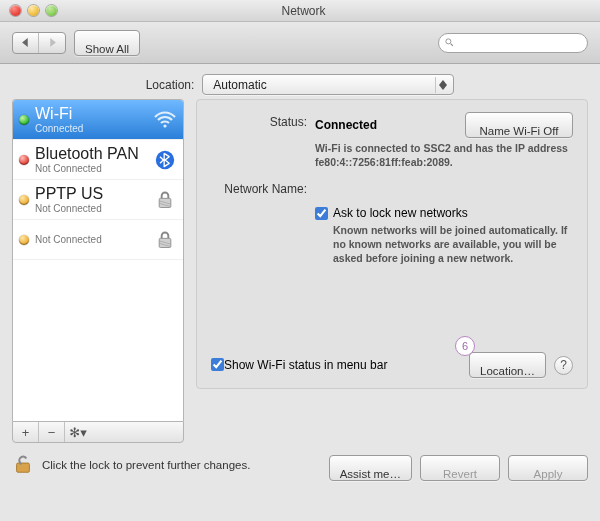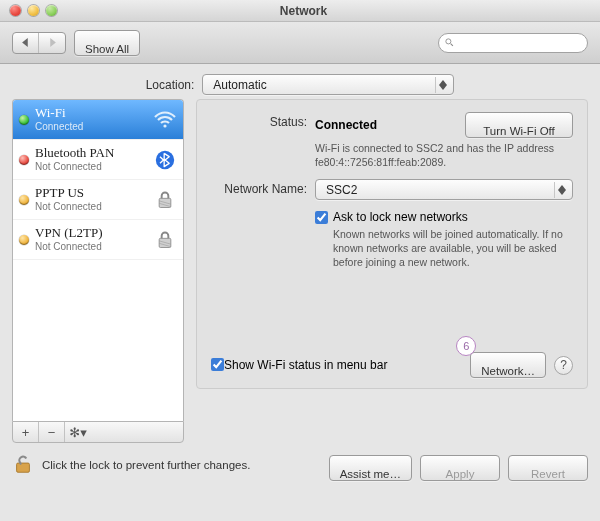--- a/index.html
+++ b/index.html
@@ -1,19 +1,19 @@
 <!DOCTYPE html>
 <html><head>
 <meta charset="utf-8">
 <style>
   * { box-sizing: border-box; margin: 0; padding: 0; font-family: "Lucida Grande","Helvetica Neue",Arial,sans-serif; }
   body { width: 600px; height: 521px; background: #fff; overflow: hidden; }
 
   
-  .titlebar { height: 22px; background: linear-gradient(#ededed,#d5d5d5); border-bottom: 1px solid #bbb; display: flex; align-items: center; font-weight: bold; }
+  .titlebar { height: 22px; background: linear-gradient(#ededed,#d5d5d5); border-bottom: 1px solid #bbb; display: flex; align-items: center; }
   .traffic { display: flex; gap: 7px; padding-left: 10px; }
   .dot { width: 11px; height: 11px; border-radius: 50%; box-shadow: inset 0 1px 1px rgba(255,255,255,.4), 0 0 0 1px rgba(0,0,0,.25); }
   .dot.red { background: radial-gradient(circle at 35% 30%, #ff8e87, #e8493f 60%, #c33); }
   .dot.yellow { background: radial-gradient(circle at 35% 30%, #ffe9a3, #f0be43 60%, #caa238); }
   .dot.green { background: radial-gradient(circle at 35% 30%, #c5e9a3, #8bd05b 60%, #5fa13a); }
   .titlebar .title { flex: 1; text-align: center; font-size: 12px; color: #444; margin-right: 50px; }
 
   
   .toolbar { height: 42px; background: linear-gradient(#e8e8e8,#cfcfcf); border-bottom: 1px solid #aaa; display:flex; align-items:center; padding: 0 12px; }
   .seg { display: inline-flex; border:1px solid #9a9a9a; border-radius:4px; overflow:hidden; background: linear-gradient(#fefefe,#dcdcdc); height: 22px; }
@@ -36,37 +36,37 @@
 
   
   .sidebar { width:172px; display:flex; flex-direction:column; }
   .svclist { flex:none; height:322px; background:#fff; border:1px solid #b4b4b4; border-bottom:none; border-radius:4px 4px 0 0; overflow:hidden; }
   .svc { display:flex; align-items:center; height:40px; padding:0 6px; border-bottom:1px solid #f0f0f0;}
   .svc .bullet { width:10px; height:10px; border-radius:50%; margin-right:6px; box-shadow:inset 0 -1px 1px rgba(0,0,0,.4), 0 0 0 .5px rgba(0,0,0,.2);}
   .bullet.green{background:radial-gradient(circle at 35% 30%, #c8f3a3, #38c23a 60%, #2a8a2a);}
   .bullet.red{background:radial-gradient(circle at 35% 30%, #ffc0b8, #e84a40 60%, #b33);}
   .bullet.amber{background:radial-gradient(circle at 35% 30%, #ffe6a8, #f0b43e 60%, #c8902c);}
   .svc .txt { flex:1; line-height:1.15; }
-  .svc .name { font-size:13px; color:#222;font-family:Liberation Serif, serif;}
+  .svc .name { font-size:16px; color:#222;}
   .svc .stat { font-size:10px; color:#777;}
   .svc.sel { background:linear-gradient(#6fb8ff,#2a7fd8); }
   .svc.sel .name{color:#fff;}
   .svc.sel .stat{color:#dceaf8;}
   .svc .svcicon { width:24px; height:20px; display:flex; align-items:center; justify-content:center; }
   .sdtb { height:22px; border:1px solid #b4b4b4; border-radius:0 0 4px 4px; background:linear-gradient(#f8f8f8,#e3e3e3); display:flex; }
   .sdtb button { width:26px; height:100%; border:none; border-right:1px solid #c2c2c2; background:transparent; font-size:13px; color:#555; cursor:pointer;}
   .sdtb button:last-child{border-right:none;}
 
   
   .detail { flex:1; background:rgba(0,0,0,.015); border:1px solid #ccc; border-radius:4px; padding:12px 14px 10px; position:relative; height:290px;}
   .row { display:flex; align-items:flex-start; margin-bottom:10px; }
   .lab { width:104px; text-align:right; padding-right:8px; font-size:12px; color:#333; padding-top:3px;}
   .val { flex:1; font-size:12px; }
   .bold { font-weight:bold; }
-  .small { font-size:10.5px; color:#555; line-height:1.3; }
+  .small { font-size:10.5px; color:#555; line-height:1.3;font-weight:bold; }
   .cb { width:13px; height:13px; accent-color:#3b7dd8; }
 
   
   .paneft { position:absolute; left:14px; right:14px; bottom:10px; display:flex; align-items:center; font-size:12px;}
   .annot { position:absolute; width:20px; height:20px; border:1px solid #b885c3; border-radius:50%; display:flex; align-items:center; justify-content:center; font-size:11px; color:#9a6aa8; background:#fff; }
   .help { width:19px; height:19px; border:1px solid #a6a6a6; border-radius:50%; background:linear-gradient(#fff,#e5e5e5); font-size:12px; color:#555; display:flex;align-items:center;justify-content:center; cursor:pointer;}
 
   
   .lockrow { position:absolute; left:12px; bottom:44px; display:flex; align-items:center; font-size:11.5px; color:#333; gap:8px;}
   .footer { position:absolute; right:12px; bottom:40px; display:flex; gap:8px;}
@@ -168,21 +168,20 @@
                 <rect x="5" y="10" width="14" height="11" rx="1.5" fill="url(#lg)"></rect>
                 <path d="M8 10 V7 a4 4 0 0 1 8 0 V10" fill="none" stroke="#888" stroke-width="2.3"></path>
                 <line x1="5" y1="13" x2="19" y2="17" stroke="#999" stroke-width=".7"></line>
                 <line x1="5" y1="16" x2="19" y2="20" stroke="#999" stroke-width=".7"></line>
               </svg>
             </span>
           </div>
           <div class="svc">
             <span class="bullet amber"></span>
             <div class="txt">
-              <div class="name">VPN (L2TP)</div>
               <div class="stat">Not Connected</div>
             </div>
             <span class="svcicon">
               <svg width="22" height="20" viewBox="0 0 24 24">
                 <rect x="5" y="10" width="14" height="11" rx="1.5" fill="#cfcfcf" stroke="#888"></rect>
                 <rect x="5" y="10" width="14" height="11" rx="1.5" fill="url(#lg)"></rect>
                 <path d="M8 10 V7 a4 4 0 0 1 8 0 V10" fill="none" stroke="#888" stroke-width="2.3"></path>
                 <line x1="5" y1="13" x2="19" y2="17" stroke="#999" stroke-width=".7"></line>
                 <line x1="5" y1="16" x2="19" y2="20" stroke="#999" stroke-width=".7"></line>
               </svg>
@@ -196,78 +195,65 @@
       </div>
     </div>
 
     <div class="detail">
 
       <div class="row">
         <div class="lab">Status:</div>
         <div class="val">
           <div style="display:flex;align-items:center;gap:14px">
             <span class="bold">Connected</span>
-            <button class="btn" style="margin-left:auto;min-width:108px">Turn Wi-Fi Off</button>
+            <button class="btn" style="margin-left:auto;min-width:108px">Name Wi-Fi Off</button>
           </div>
           <div class="small" style="margin-top:4px">Wi-Fi is connected to SSC2 and has the IP address fe80:4::7256:81ff:feab:2089.</div>
         </div>
       </div>
 
       <div class="row" style="margin-top:8px">
         <div class="lab">Network Name:</div>
-        <div class="val">
-          <div class="popup" style="width:100%">
-            <span>SSC2</span>
-            <span class="arrows">
-              <svg viewBox="0 0 8 5">
-                  <path d="M0 5 L4 0 L8 5 Z"></path>
-                </svg>
-              <svg viewBox="0 0 8 5">
-                  <path d="M0 0 L4 5 L8 0 Z"></path>
-                </svg>
-            </span>
-          </div>
-        </div>
       </div>
 
       <div class="row">
         <div class="lab"></div>
         <div class="val">
           <label style="display:flex;align-items:center;gap:5px">
             <input type="checkbox" class="cb" checked="" style="">
             <span>Ask to lock new networks</span>
           </label>
           <div class="small" style="margin-top:4px;padding-left:18px">Known networks will be joined automatically. If no known networks are available, you will be asked before joining a new network.</div>
         </div>
       </div>
 
       <div class="paneft">
         <label style="display:flex;align-items:flex-start;gap:0">
           <input type="checkbox" class="cb" checked="" style="">
           <span>Show Wi-Fi status in menu bar</span>
         </label>
         <div style="margin-left:auto;display:flex;align-items:center;gap:8px;position:relative">
           <div class="annot" style="position:absolute;left:-14px;top:-16px">6</div>
-          <button class="btn">Network…</button>
+          <button class="btn">Location…</button>
           <div class="help">?</div>
         </div>
       </div>
 
     </div>
   </div>
 
   <div class="lockrow">
     <span>
       <svg width="22" height="22" viewBox="0 0 24 24">
         <rect x="5" y="11" width="14" height="10" rx="1.5" fill="#d8a24a" stroke="#a87a2e"></rect>
         <path d="M8 11 V8 a4 4 0 0 1 8 0" fill="none" stroke="#8a8a8a" stroke-width="2.3" transform="rotate(-28 12 8)"></path>
       </svg>
     </span>
     <span>Click the lock to prevent further changes.</span>
   </div>
 
   <div class="footer">
     <button class="btn">Assist me…</button>
+    <button class="btn" style="color:#9a9a9a">Revert</button>
     <button class="btn" style="color:#9a9a9a">Apply</button>
-    <button class="btn" style="color:#9a9a9a">Revert</button>
   </div>
 
 </div>
 
 </body></html>

